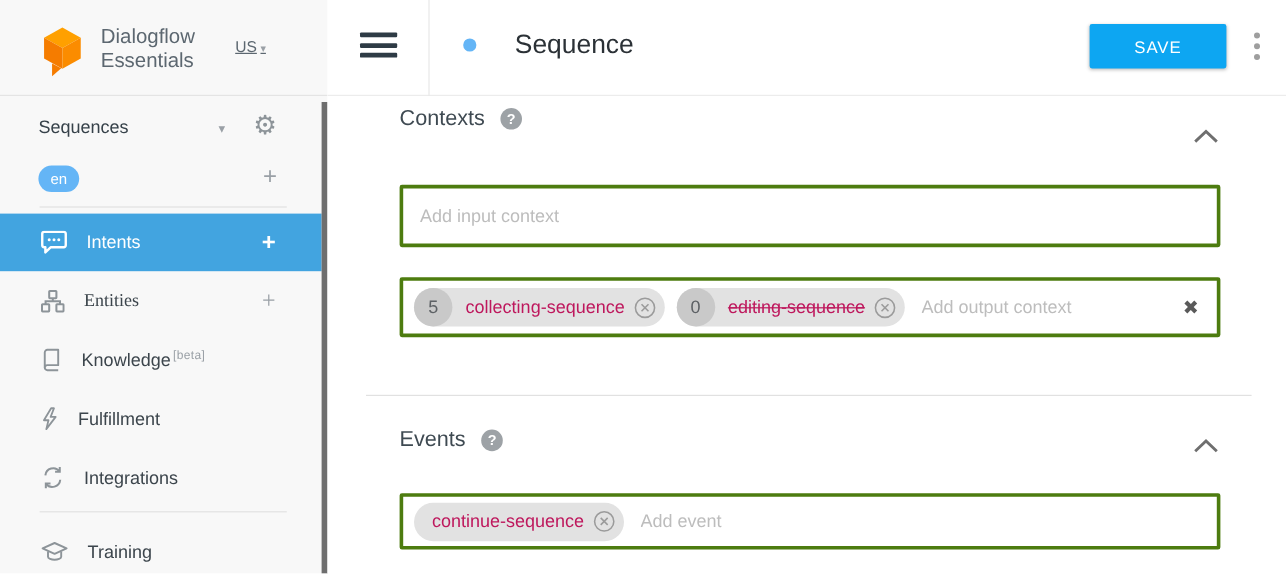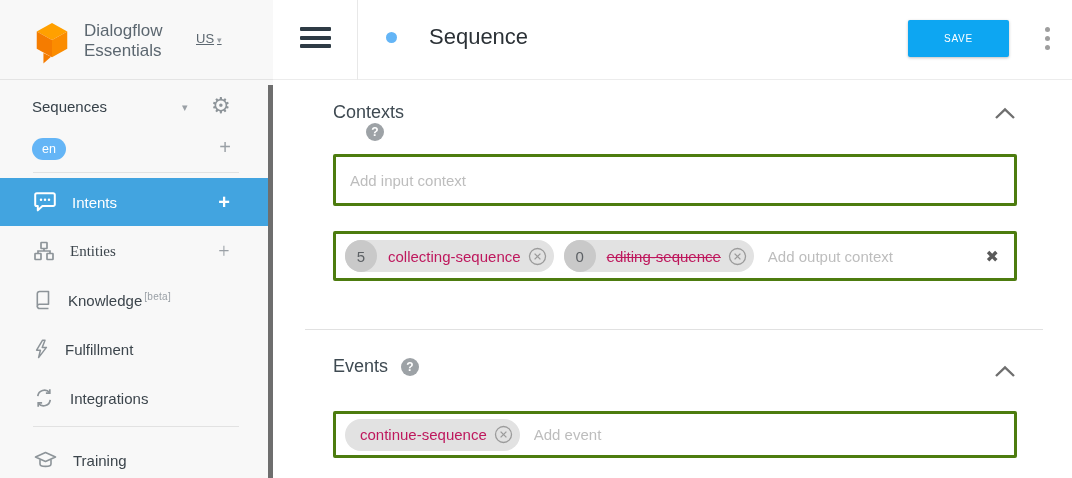--- a/index.html
+++ b/index.html
@@ -52,29 +52,29 @@
   
   .main { position:absolute; left:273px; top:0; width:799px; height:478px; background:#fff; }
   .topbar { position:absolute; left:0; top:0; width:799px; height:80px; background:#fff;
             border-bottom:1px solid #ececec; }
   .hamburger { position:absolute; left:27px; top:27px; width:31px; cursor:pointer; }
   .hamburger i { display:block; width:31px; height:4px; background:#2e3b45; border-radius:1px; margin-bottom:4.5px; }
   .tb-divider { position:absolute; left:84px; top:0; width:1px; height:80px; background:#e8e8e8; }
   .intent-dot { position:absolute; left:113px; top:32px; width:11px; height:11px;
                 border-radius:50%; background:#64b5f6; }
   .intent-title { position:absolute; left:156px; top:24px; font-size:22px; font-weight:400; color:#2b3136; }
-  .save-btn { position:absolute; left:635px; top:20px; width:101px; height:37px; border:none;
-              background:#0da6f2; color:#fff; font-size:10px; letter-spacing:.8px; border-radius:2px;
+  .save-btn { position:absolute; left:635px; top:20px; width:114px; height:37px; border:none;
+              background:#0da6f2; color:#fff; font-size:14px; letter-spacing:.8px; border-radius:2px;
               font-family:inherit; cursor:pointer; box-shadow:0 1px 3px rgba(0,0,0,.25); }
   .kebab { position:absolute; left:772px; top:27px; cursor:pointer; }
   .kebab i { display:block; width:5px; height:5px; border-radius:50%; background:#9e9e9e; margin-bottom:4px; }
 
   .content { position:absolute; left:0; top:80px; width:799px; height:398px; background:#fff; }
   .section-head { position:absolute; left:60px; display:flex; align-items:center; }
-  .sh-ctx { top:22px;flex-direction:column; } .sh-ev { top:276px; }
+  .sh-ctx { top:8px; } .sh-ev { top:276px; }
   .sec-title { font-size:18px; color:#3f4a52; }
   .help { margin-left:13px; width:18px; height:18px; border-radius:50%; background:#9da2a6;
           color:#fff; font-size:12px; font-weight:700; text-align:center; line-height:18px;
           display:inline-block; cursor:pointer; }
   .chev { position:absolute; left:721px; cursor:pointer; }
   .c1 { top:27px; } .c2 { top:285px; }
 
   .input-box { position:absolute; left:60px; width:684px; background:#fff;
                border:3px solid #4d7c0f; border-radius:2px; display:flex; align-items:center; }
   .in1 { top:74px; height:52px; }

